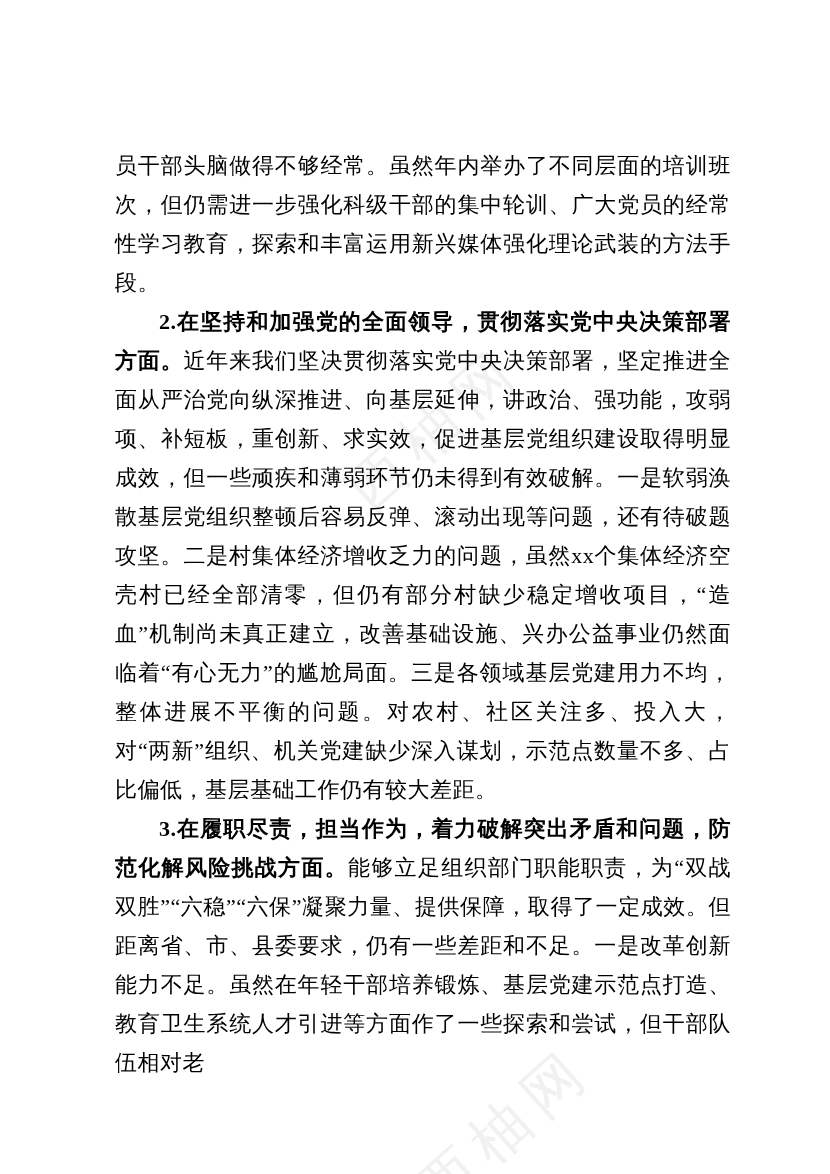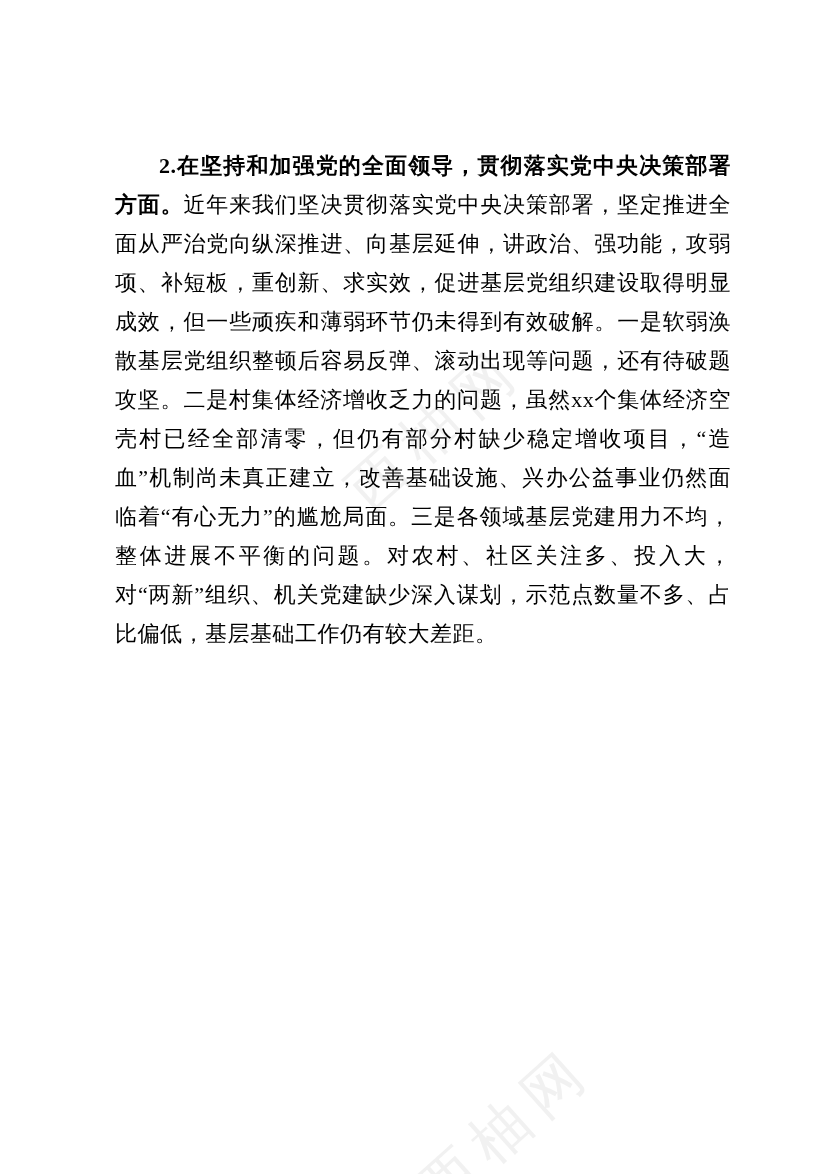--- a/index.html
+++ b/index.html
@@ -42,23 +42,29 @@
 </style>
 </head>
 <body>
 
 <div class="page">
 
   <span class="watermark wm-center">西柚网</span>
 
   <div class="content">
 
+    <p class="para">
+      <span>员干部头脑做得不够经常。虽然年内举办了不同层面的培训班次，但仍需进一步强化科级干部的集中轮训、广大党员的经常性学习教育，探索和丰富运用新兴媒体强化理论武装的方法手段。</span>
+    </p>
 
     <p class="para indent">
       <span class="lead">2.在坚持和加强党的全面领导，贯彻落实党中央决策部署方面。</span><span>近年来我们坚决贯彻落实党中央决策部署，坚定推进全面从严治党向纵深推进、向基层延伸，讲政治、强功能，攻弱项、补短板，重创新、求实效，促进基层党组织建设取得明显成效，但一些顽疾和薄弱环节仍未得到有效破解。一是软弱涣散基层党组织整顿后容易反弹、滚动出现等问题，还有待破题攻坚。二是村集体经济增收乏力的问题，虽然xx个集体经济空壳村已经全部清零，但仍有部分村缺少稳定增收项目，“造血”机制尚未真正建立，改善基础设施、兴办公益事业仍然面临着“有心无力”的尴尬局面。三是各领域基层党建用力不均，整体进展不平衡的问题。对农村、社区关注多、投入大，对“两新”组织、机关党建缺少深入谋划，示范点数量不多、占比偏低，基层基础工作仍有较大差距。</span>
     </p>
 
+    <p class="para indent">
+      <span class="lead">3.在履职尽责，担当作为，着力破解突出矛盾和问题，防范化解风险挑战方面。</span><span>能够立足组织部门职能职责，为“双战双胜”“六稳”“六保”凝聚力量、提供保障，取得了一定成效。但距离省、市、县委要求，仍有一些差距和不足。一是改革创新能力不足。虽然在年轻干部培养锻炼、基层党建示范点打造、教育卫生系统人才引进等方面作了一些探索和尝试，但干部队伍相对老</span>
+    </p>
 
   </div>
 
   <span class="watermark wm-bottom">西柚网</span>
 
 </div>
 
 </body></html>

